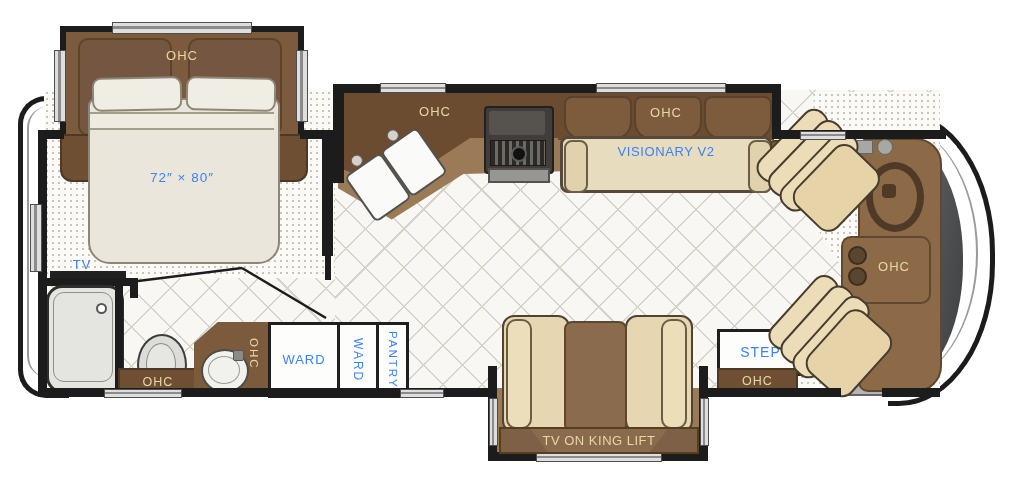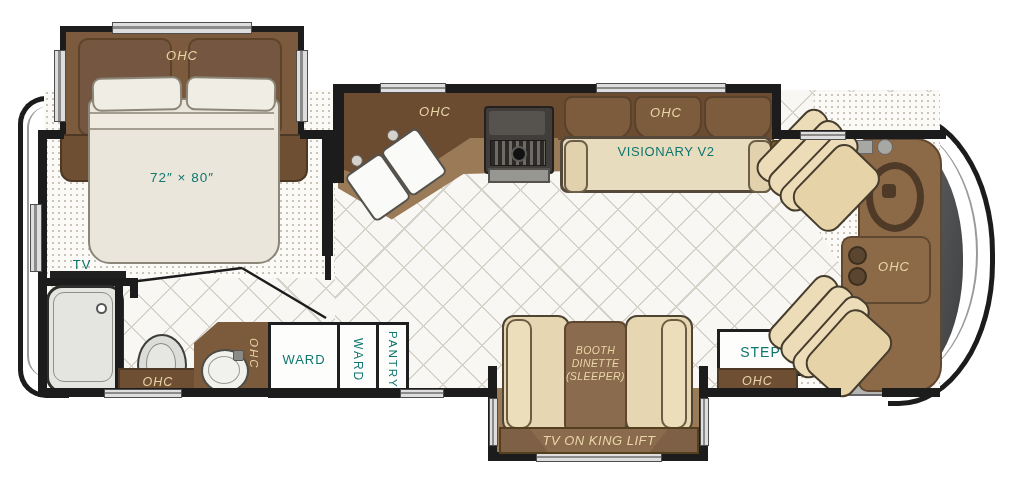--- a/index.html
+++ b/index.html
@@ -6,22 +6,22 @@
   #plan{position:relative;width:1024px;height:488px;background:#ffffff;overflow:hidden;
         font-family:"Liberation Sans",sans-serif;}
   .abs{position:absolute;}
   .wall{position:absolute;background:#1c1c1c;}
   .winh{position:absolute;background:linear-gradient(to bottom,#dedede 32%,#8b8b89 32%,#8b8b89 62%,#dedede 62%);border:1px solid #4e4e4e;}
   .winv{position:absolute;background:linear-gradient(to right,#dedede 32%,#8b8b89 32%,#8b8b89 62%,#dedede 62%);border:1px solid #4e4e4e;}
   .tile{background-color:#f8f7f3;
         background-image:repeating-linear-gradient(45deg,transparent 0 26px,#d6d3cb 26px 27.5px),
                          repeating-linear-gradient(-45deg,transparent 0 26px,#d6d3cb 26px 27.5px);}
   .carpet{background-color:#fbfaf6;background-image:radial-gradient(#c9c4b9 0.8px,transparent 1px);background-size:6px 6px;}
-  .lbl{position:absolute;color:#0f766e;letter-spacing:1px;text-align:center;white-space:nowrap;line-height:1.2;}
-  .cream{color:#e9d6a7;font-style:italic;}
+  .lbl{position:absolute;color:#3b82f6;letter-spacing:1px;text-align:center;white-space:nowrap;line-height:1.2;}
+  .cream{color:#e9d6a7;}
   .vlabel{writing-mode:vertical-rl;letter-spacing:2px;white-space:nowrap;}
   .darkcab{background:#6e4f34;border:2px solid #4c3823;}
   .box{position:absolute;border:3px solid #1f1f1f;background:#fdfdfc;display:flex;align-items:center;justify-content:center;}
 </style>
 </head>
 <body>
 
 <div id="plan">
 
   <div class="abs" style="left:18px;top:96px;width:46px;height:292px;background:#fff;border:5px solid #1c1c1c;border-right:none;border-radius:28px 0 0 28px;"></div>
@@ -127,25 +127,20 @@
   <div class="wall" style="left:488px;top:452px;width:220px;height:9px;"></div>
   <div class="winv" style="left:489px;top:398px;width:7px;height:46px;"></div>
   <div class="winv" style="left:700px;top:398px;width:7px;height:46px;"></div>
   <div class="winh" style="left:536px;top:453px;width:124px;height:7px;"></div>
 
   <div class="abs" style="left:502px;top:315px;width:64px;height:114px;background:#e6d6b1;border:2.5px solid #4e4433;border-radius:12px;"></div>
   <div class="abs" style="left:506px;top:319px;width:22px;height:106px;background:#ecdebb;border:2px solid #6b5c42;border-radius:10px;"></div>
   <div class="abs" style="left:625px;top:315px;width:64px;height:114px;background:#e6d6b1;border:2.5px solid #4e4433;border-radius:12px;"></div>
   <div class="abs" style="left:661px;top:319px;width:22px;height:106px;background:#ecdebb;border:2px solid #6b5c42;border-radius:10px;"></div>
   <div class="abs" style="left:564px;top:321px;width:63px;height:112px;background:#8a6b4d;border:2px solid #5e4730;border-radius:8px;box-sizing:border-box;"></div>
-  <div class="lbl cream" style="left:560px;top:344px;width:71px;font-size:10.5px;letter-spacing:0.4px;line-height:13px;">
-    <div>BOOTH</div>
-    <div>DINETTE</div>
-    <div>(SLEEPER)</div>
-  </div>
   <div class="abs" style="left:499px;top:427px;width:200px;height:27px;background:#7d6045;border:2px solid #54401f;box-sizing:border-box;"></div>
   <div class="abs" style="left:524px;top:429px;width:150px;height:23px;background:#8a6b4d;clip-path:polygon(4% 0,96% 0,84% 100%,16% 100%);"></div>
   <div class="lbl cream" style="left:506px;top:433px;width:186px;font-size:13px;letter-spacing:0.5px;">TV ON KING LIFT</div>
 
   <div class="box" style="left:717px;top:329px;width:81px;height:41px;">
     <span class="lbl" style="position:static;font-size:14px;">STEP</span>
   </div>
   <div class="abs darkcab" style="left:717px;top:368px;width:81px;height:25px;display:flex;align-items:center;justify-content:center;box-sizing:border-box;">
     <span class="cream" style="font-size:12.5px;letter-spacing:1px;">OHC</span>
   </div>

